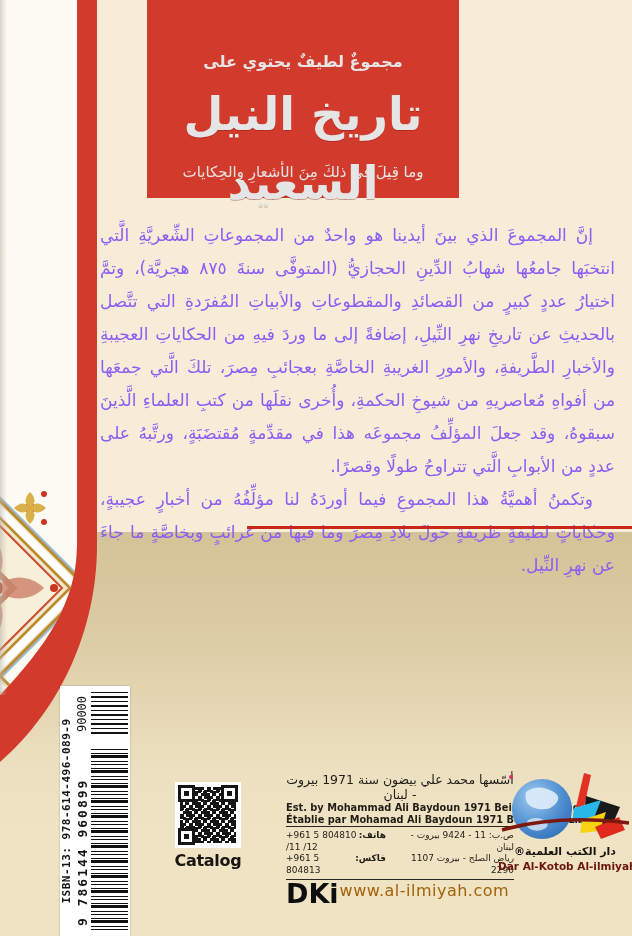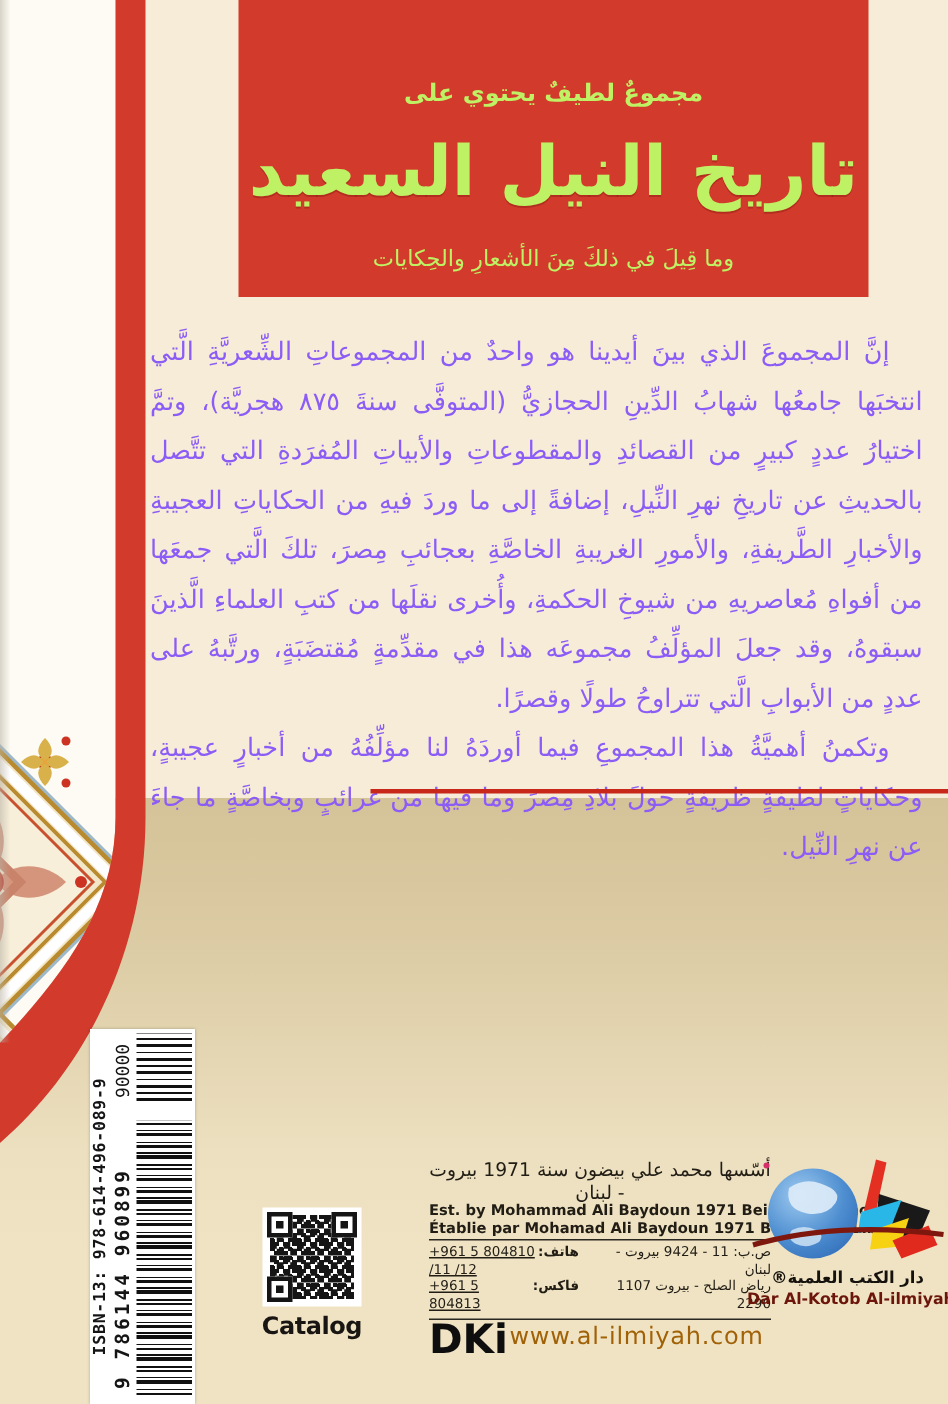--- a/index.html
+++ b/index.html
@@ -18,22 +18,22 @@
       linear-gradient(180deg, rgba(186,162,108,.50) 0%, rgba(186,162,108,.38) 22%,
                       rgba(186,162,108,.20) 42%, rgba(186,162,108,.05) 58%, rgba(186,162,108,0) 75%),
       #efe3c4;
   }
 
   
   .left-art { position:absolute; left:0; top:0; width:110px; height:936px; }
 
   
   .header-block {
-    position:absolute; left:159px; top:0; width:420px; height:198px;
-    background:#d23a2b; color:#bef264; text-align:center; direction:rtl;
+    position:absolute; left:147px; top:0; width:312px; height:198px;
+    background:#d23a2b; color:#e5e5e5; text-align:center; direction:rtl;
   }
   .header-tagline-top   { position:absolute; left:0; right:0; top:52px;  font-size:16px; font-weight:bold; letter-spacing:.5px; }
   .header-title         { position:absolute; left:0; right:0; top:80px;  font-size:46px; font-weight:bold; line-height:1.5; text-shadow:0 1px 0 rgba(120,20,10,.35); }
   .header-tagline-bottom{ position:absolute; left:0; right:0; top:163px; font-size:15px; font-weight:normal; letter-spacing:.5px; }
 
   
   .body-text {
     position:absolute; left:100px; top:219px; width:515px;
     direction:rtl; text-align:justify;
     font-size:17px; line-height:33px; color:#8b5cf6;
@@ -67,21 +67,21 @@
   .bars-gap { width:13px; background:#fff; }
   .bars-addon{
     width:45px; margin-right:3px;
     background:repeating-linear-gradient(90deg,
       #111 0 2px, #fff 2px 5px, #111 5px 6px, #fff 6px 9px);
   }
 
   
   .qr-block { position:absolute; width:90px; text-align:center; }
   .qr-website { left:163px; top:683px; }
-  .qr-catalog { left:163px; top:805px; }
+  .qr-catalog { left:163px; top:782px; }
   .qr-box {
     position:relative; width:66px; height:66px; margin:0 auto; background:#fff; padding:3px;
   }
   .qr-noise {
     position:absolute; left:5px; top:5px; right:5px; bottom:5px;
     background-image:
       repeating-conic-gradient(#151515 0 25%, transparent 0 50%),
       repeating-conic-gradient(transparent 0 25%, #151515 0 50%);
     background-size:6px 6px, 9px 9px;
   }
@@ -99,21 +99,21 @@
   .pub { position:absolute; left:286px; top:772px; width:346px; color:#211d15; }
   .pub-left { position:absolute; left:0; top:0; width:228px; }
   .est-ar { direction:rtl; text-align:center; font-size:12.5px; font-weight:normal; line-height:15px; }
   .est-en { text-align:center; font-size:9.8px; font-weight:bold; line-height:11.5px; white-space:nowrap; }
   .est-fr { text-align:center; font-size:9.8px; font-weight:bold; line-height:11.5px; white-space:nowrap;
             border-bottom:1.5px solid #2a2620; padding-bottom:1px; }
   .contact { display:flex; margin-top:3px; border-bottom:1.5px solid #2a2620; padding-bottom:3px; }
   .c-col-left  { width:120px; direction:rtl; font-size:9px; line-height:11.5px; }
   .c-col-right { flex:1; font-size:9px; line-height:11.5px; }
   .c-row { display:flex; justify-content:space-between; }
-  .c-num { direction:ltr;text-decoration:underline; }
+  .c-num { direction:ltr; }
   .c-lbl { direction:rtl; font-weight:bold; }
   .emails { display:flex; justify-content:space-between; margin-top:2px; font-size:9.5px; font-weight:bold; }
   .dki-row { display:flex; align-items:flex-start; margin-top:1px; }
   .dki-mark { position:relative; font-size:27px; font-weight:900; letter-spacing:0; line-height:26px; color:#0e0e0e; }
   .dki-dot { position:absolute; right:1px; top:3px; width:4px; height:4px; background:#d6306a; border-radius:50%; }
   .dki-url { font-size:16px; letter-spacing:.5px; color:#a16207; margin-left:1px; }
 
   .logo { position:absolute; left:212px; top:0; width:134px; text-align:center; }
   .logo-ar { direction:rtl; font-size:11px; font-weight:bold; color:#15110c; line-height:16px; margin-top:-4px; }
   .logo-en { font-size:10.5px; font-weight:bold; color:#6b150b; line-height:12px; white-space:nowrap; }

